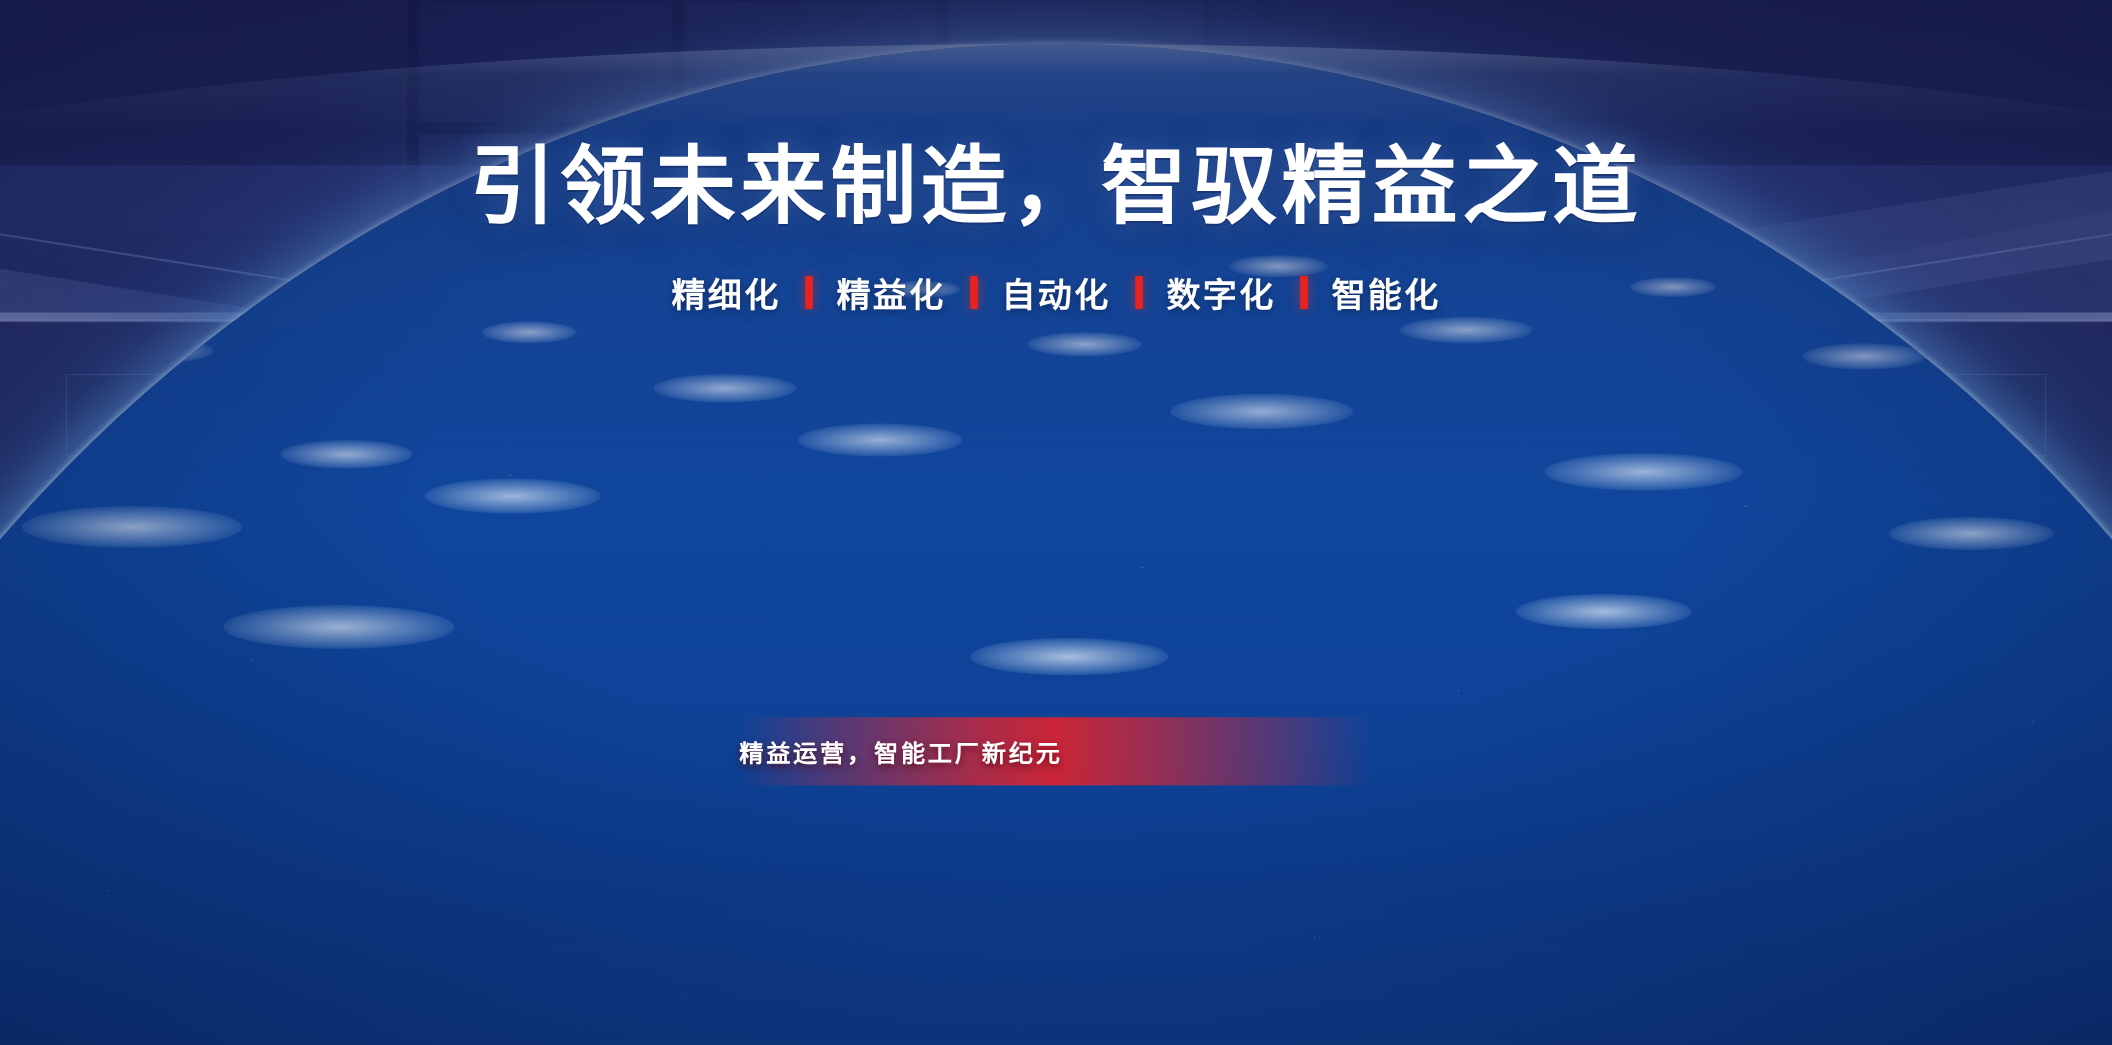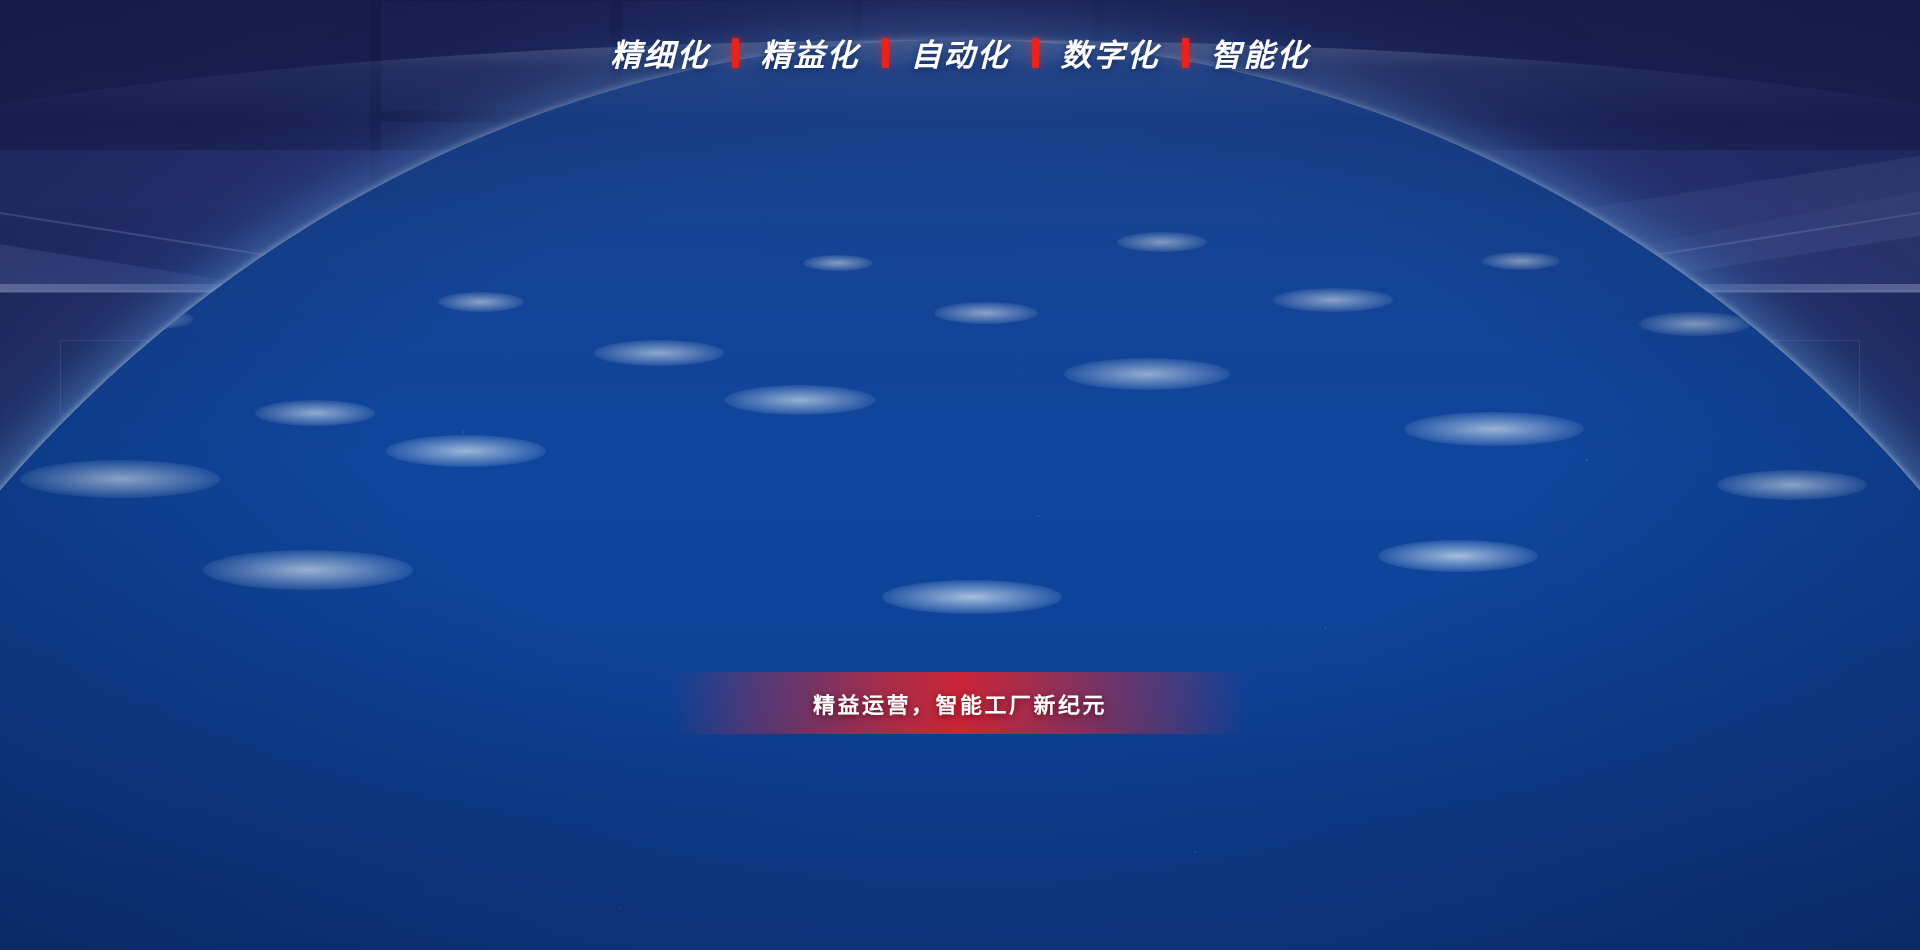--- a/index.html
+++ b/index.html
@@ -365,37 +365,36 @@
     margin-top:72px;
     font-size:25px; font-weight:500; color:#f2f6ff;
     letter-spacing:1.5px; white-space:nowrap;
     text-shadow:0 2px 8px rgba(8,22,66,.75), 0 0 18px rgba(60,120,220,.35);
   }
 
   .keywords {
     margin-top:30px;
     display:flex; align-items:center; gap:0;
     white-space:nowrap;
-    font-style:italic;
   }
   .kw {
     font-size:31px; font-weight:700; color:#ffffff;
     letter-spacing:2px; padding:0 22px;
     text-shadow:0 2px 9px rgba(8,22,66,.8), 0 0 16px rgba(70,130,230,.35);
   }
   .kw-sep {
     width:7px; height:30px; background:#e8221f;
     border-radius:1px;
     box-shadow:0 0 10px rgba(230,40,35,.55);
   }
 
   .tagline-band {
-    position:absolute; left:50%; top:672px; transform:translateX(-50%);
+    position:absolute; left:50%; top:652px; transform:translateX(-50%);
     width:576px; height:62px;
-    display:flex; align-items:center; justify-content:center;
+    display:flex; align-items:center; 
     background:linear-gradient(90deg,
        rgba(190,45,70,0) 0%,
        rgba(198,44,66,.35) 14%,
        rgba(214,38,52,.78) 38%,
        rgba(222,34,44,.90) 50%,
        rgba(210,38,54,.76) 62%,
        rgba(196,44,68,.33) 86%,
        rgba(188,46,72,0) 100%);
   }
   .tagline {
@@ -631,20 +630,21 @@
     <i style="left:47%;top:540px;width:180px;height:34px;"></i>
     <i style="left:66%;top:500px;width:160px;height:32px;"></i>
   </div>
   <div class="earth-atmo"></div>
 
   <div class="tint"></div>
   <div class="vignette"></div>
 
   <div class="content">
 
+    <h1 class="headline">引领未来制造，智驭精益之道</h1>
 
 
     <div class="keywords">
       <span class="kw">精细化</span>
       <span class="kw-sep"></span>
       <span class="kw">精益化</span>
       <span class="kw-sep"></span>
       <span class="kw">自动化</span>
       <span class="kw-sep"></span>
       <span class="kw">数字化</span>

